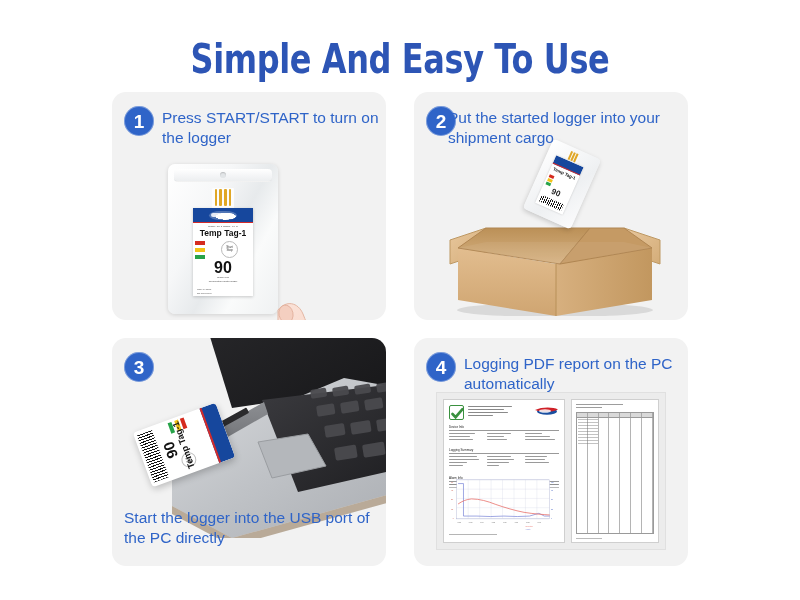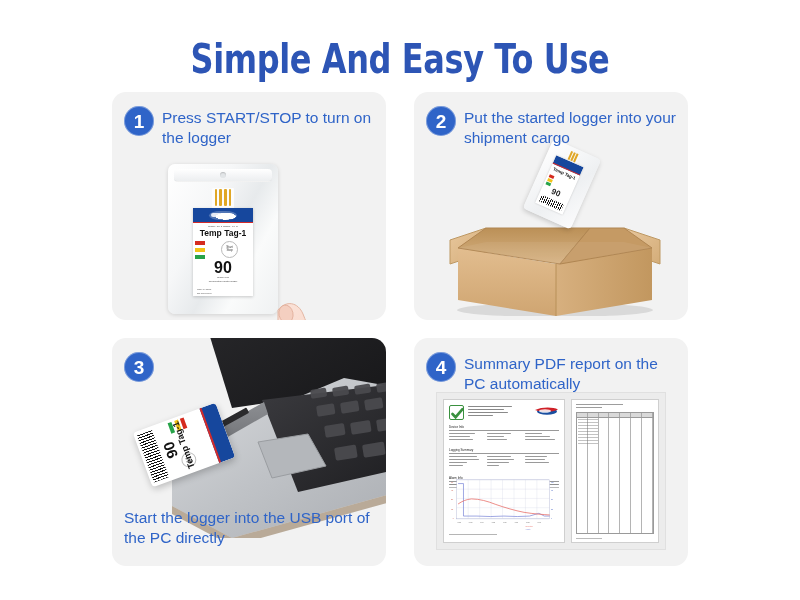--- a/index.html
+++ b/index.html
@@ -48,21 +48,21 @@
     box-shadow:0 0 0 1px rgba(255,255,255,.35) inset;
   }
   .steptext {
     position:absolute;
     color:#2f64c8;
     font-size:15.5px;
     line-height:1.32;
     z-index:6;
   }
   #b1 { left:124px; top:106px; } #t1 { left:162px; top:108px; width:218px; }
-  #b2 { left:426px; top:106px; } #t2 { left:464px; top:108px; width:218px; }
+  #b2 { left:426px; top:106px; } #t2 { left:448px; top:108px; width:218px; }
   #b3 { left:124px; top:352px; }
   #t3 { left:124px; top:508px; width:246px; }
   #b4 { left:426px; top:352px; } #t4 { left:464px; top:354px; width:218px; }
 
   
   .pouch-wrap { position:absolute; left:56px; top:72px; width:110px; height:150px; }
   .pouch {
     position:absolute; inset:0;
     background:linear-gradient(118deg,#ffffff 0%,#f6f7f8 34%,#e7eaec 55%,#fafbfb 72%,#eff1f2 100%);
     border-radius:7px;
@@ -604,22 +604,22 @@
             <span></span>
         </div>
         <div class="rt-data"></div>
       </div>
       <div class="rt-foot"></div>
     </div>
   </div>
 </div>
 
 <div class="badge" id="b1">1</div>
-<div class="steptext" id="t1">Press START/STOP to turn on the logger</div>
+<div class="steptext" id="t1">Press START/START to turn on the logger</div>
 
 <div class="badge" id="b2">2</div>
 <div class="steptext" id="t2">Put the started logger into your shipment cargo</div>
 
 <div class="badge" id="b3">3</div>
 <div class="steptext" id="t3">Start the logger into the USB port of the PC directly</div>
 
 <div class="badge" id="b4">4</div>
-<div class="steptext" id="t4">Summary PDF report on the PC automatically</div>
+<div class="steptext" id="t4">Logging PDF report on the PC automatically</div>
 
 </body></html>

